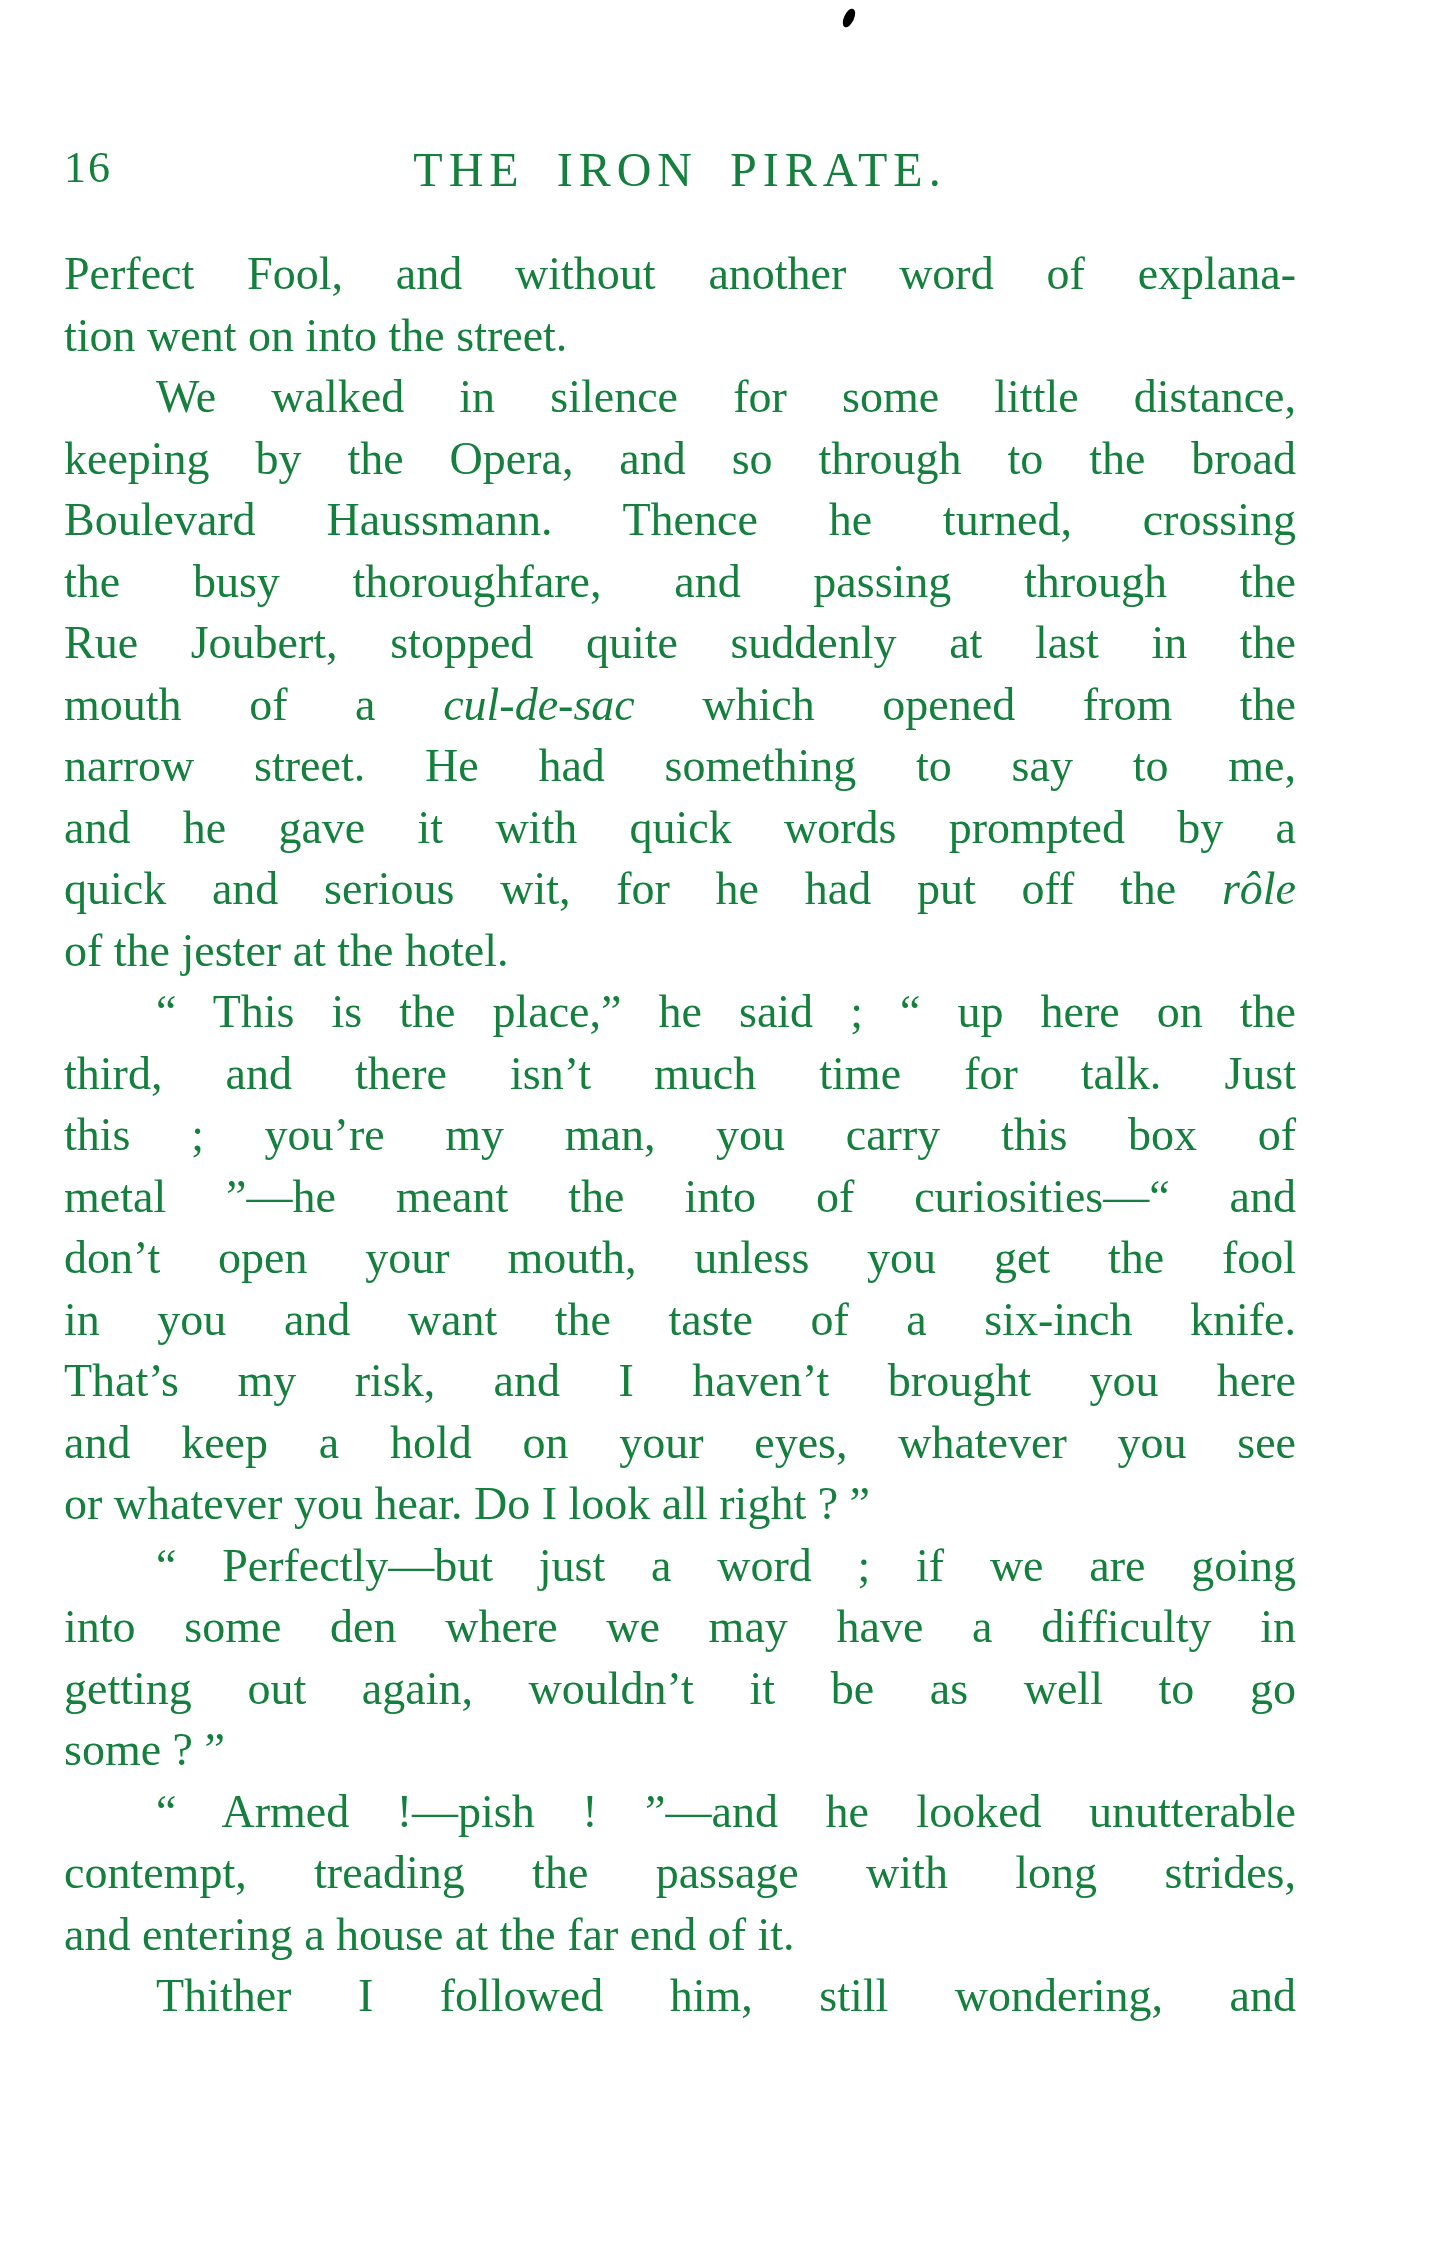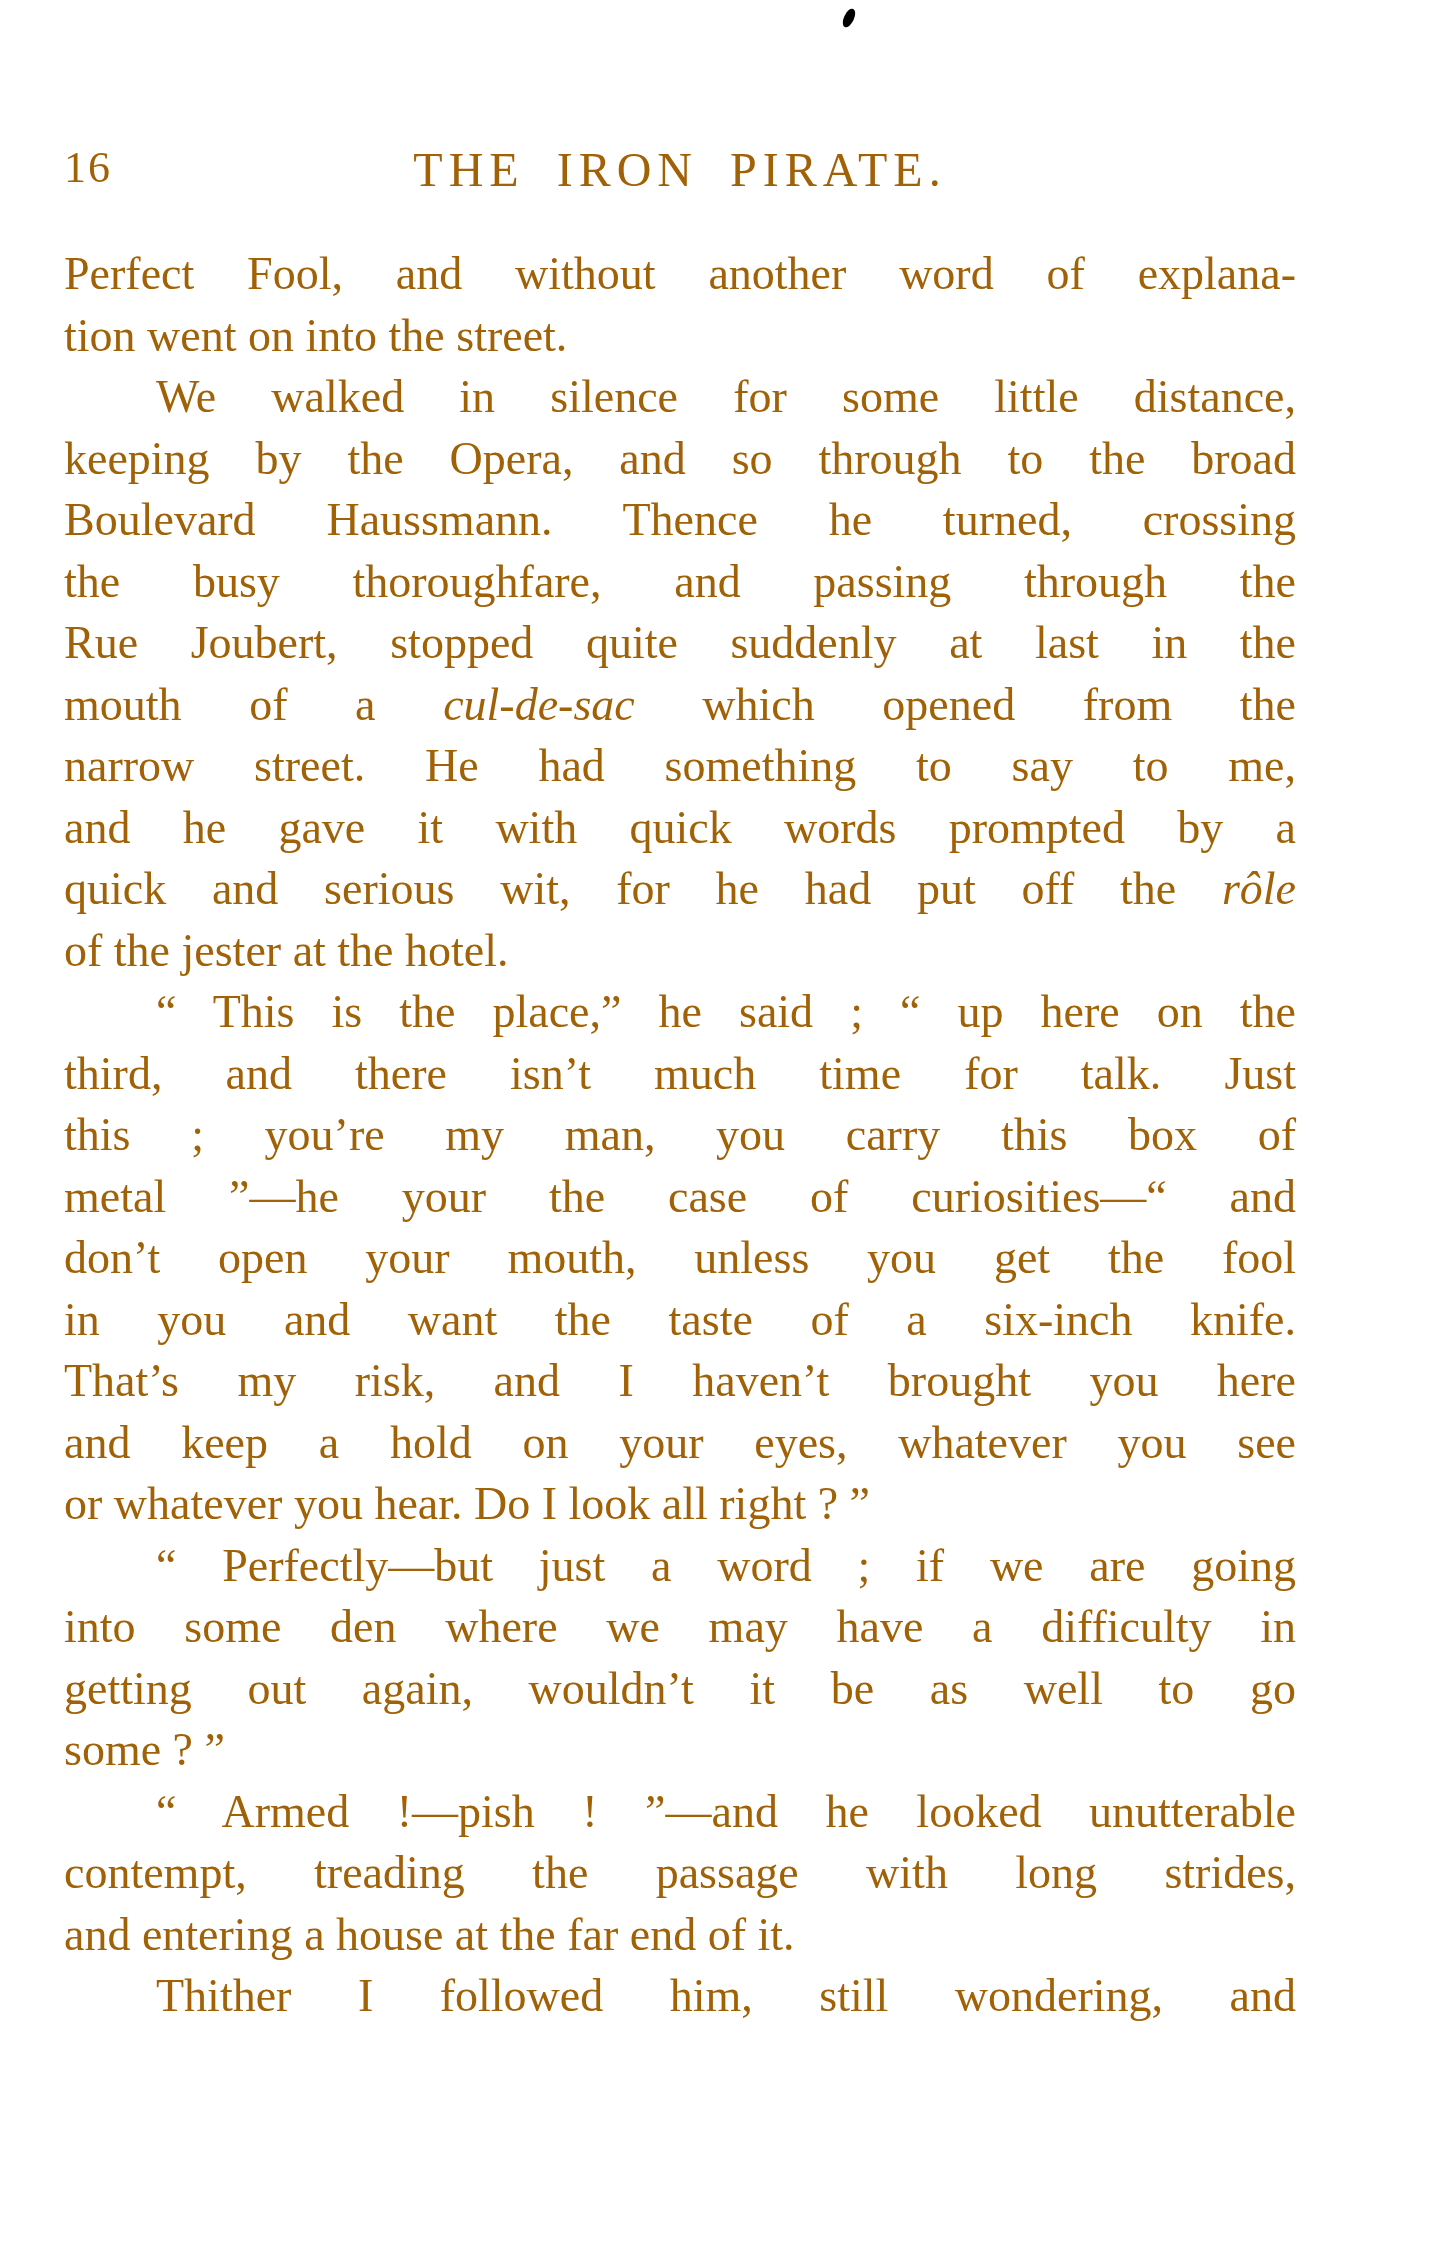--- a/index.html
+++ b/index.html
@@ -7,21 +7,21 @@
     padding: 0;
     background: #ffffff;
   }
   .page {
     position: relative;
     width: 1432px;
     height: 2243px;
     background: #ffffff;
     overflow: hidden;
     font-family: "Liberation Serif", "DejaVu Serif", serif;
-    color: #a16207;
+    color: #15803d;
   }
   .ink-mark {
     position: absolute;
     left: 844px;
     top: 8px;
     width: 10px;
     height: 20px;
     background: #000000;
     border-radius: 50% 50% 50% 50%;
     transform: rotate(25deg);
@@ -99,21 +99,21 @@
       <div class="line"><span>the busy thoroughfare, and passing through the</span></div>
       <div class="line"><span>Rue Joubert, stopped quite suddenly at last in the</span></div>
       <div class="line"><span>mouth of a </span><i>cul-de-sac</i><span> which opened from the</span></div>
       <div class="line"><span>narrow street. He had something to say to me,</span></div>
       <div class="line"><span>and he gave it with quick words prompted by a</span></div>
       <div class="line"><span>quick and serious wit, for he had put off the </span><i>rôle</i></div>
       <div class="line flush"><span>of the jester at the hotel.</span></div>
       <div class="line indent"><span>“ This is the place,” he said ; “ up here on the</span></div>
       <div class="line"><span>third, and there isn’t much time for talk. Just</span></div>
       <div class="line"><span>this ; you’re my man, you carry this box of</span></div>
-      <div class="line"><span>metal ”—he your the case of curiosities—“ and</span></div>
+      <div class="line"><span>metal ”—he meant the into of curiosities—“ and</span></div>
       <div class="line"><span>don’t open your mouth, unless you get the fool</span></div>
       <div class="line"><span>in you and want the taste of a six-inch knife.</span></div>
       <div class="line"><span>That’s my risk, and I haven’t brought you here</span></div>
       <div class="line"><span>and keep a hold on your eyes, whatever you see</span></div>
       <div class="line flush"><span>or whatever you hear.  Do I look all right ? ”</span></div>
       <div class="line indent"><span>“ Perfectly—but just a word ; if we are going</span></div>
       <div class="line"><span>into some den where we may have a difficulty in</span></div>
       <div class="line"><span>getting out again, wouldn’t it be as well to go</span></div>
       <div class="line flush"><span>some ? ”</span></div>
       <div class="line indent"><span>“ Armed !—pish ! ”—and he looked unutterable</span></div>

